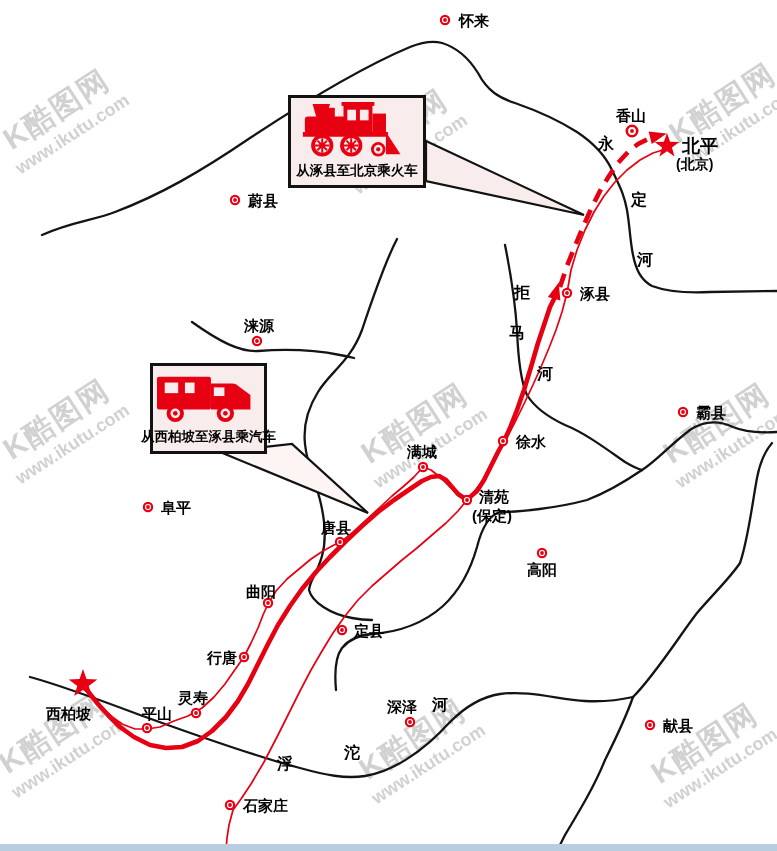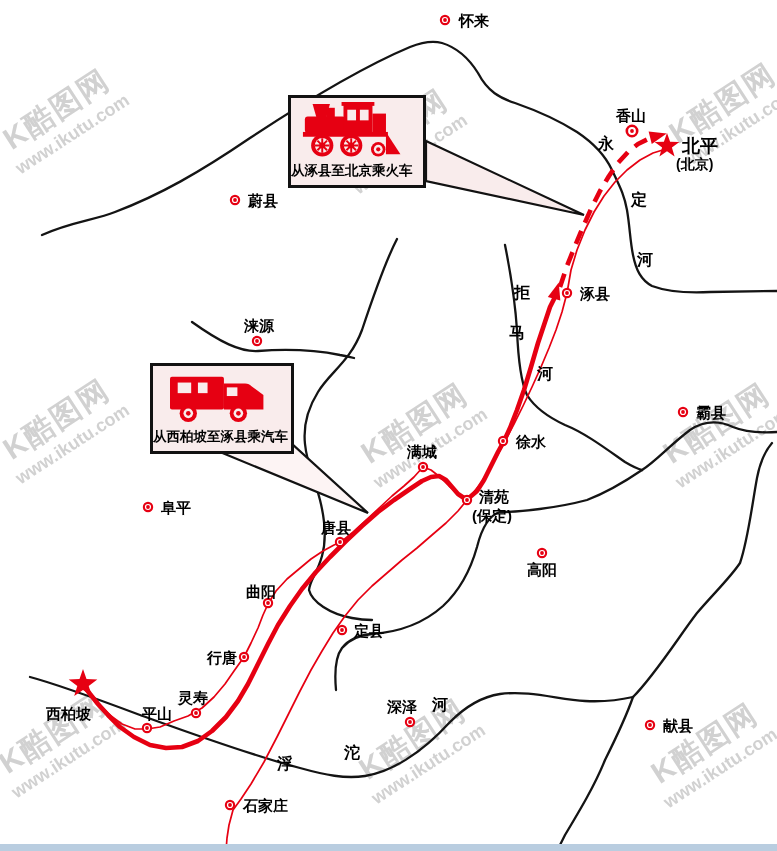--- a/index.html
+++ b/index.html
@@ -1,25 +1,25 @@
 <!DOCTYPE html>
 <html><head>
 <meta charset="utf-8">
 <style>
   html,body{margin:0;padding:0;background:#fff;}
   .stage{position:relative;width:777px;height:851px;overflow:hidden;background:#fff;
          font-family:"Liberation Sans","DejaVu Sans",sans-serif;}
   svg text{font-family:"Liberation Sans","DejaVu Sans",sans-serif;}
   .callout{position:absolute;background:#f9ecec;border:3px solid #121212;box-sizing:border-box;
-           display:flex;flex-direction:column;justify-content:flex-end;z-index:5;}
+           display:flex;flex-direction:column;align-items:center;justify-content:flex-end;z-index:5;}
   .callout .icon{flex:1;display:flex;align-items:center;justify-content:center;width:100%;}
   .callout .caption{font-weight:bold;font-size:13.5px;color:#000;white-space:nowrap;
                     padding-bottom:5px;letter-spacing:0px;}
   #train-box{left:288px;top:95px;width:138px;height:93px;}
-  #truck-box{left:150px;top:363px;width:144px;height:91px;}
+  #truck-box{left:150px;top:363px;width:117px;height:91px;}
 </style>
 </head>
 <body>
 
 <div class="stage">
 
   <svg width="777" height="851" viewBox="0 0 777 851" style="position:absolute;left:0;top:0;">
 
     <g id="watermarks">
         <g transform="translate(62,118) rotate(-33)" opacity="0.8">

